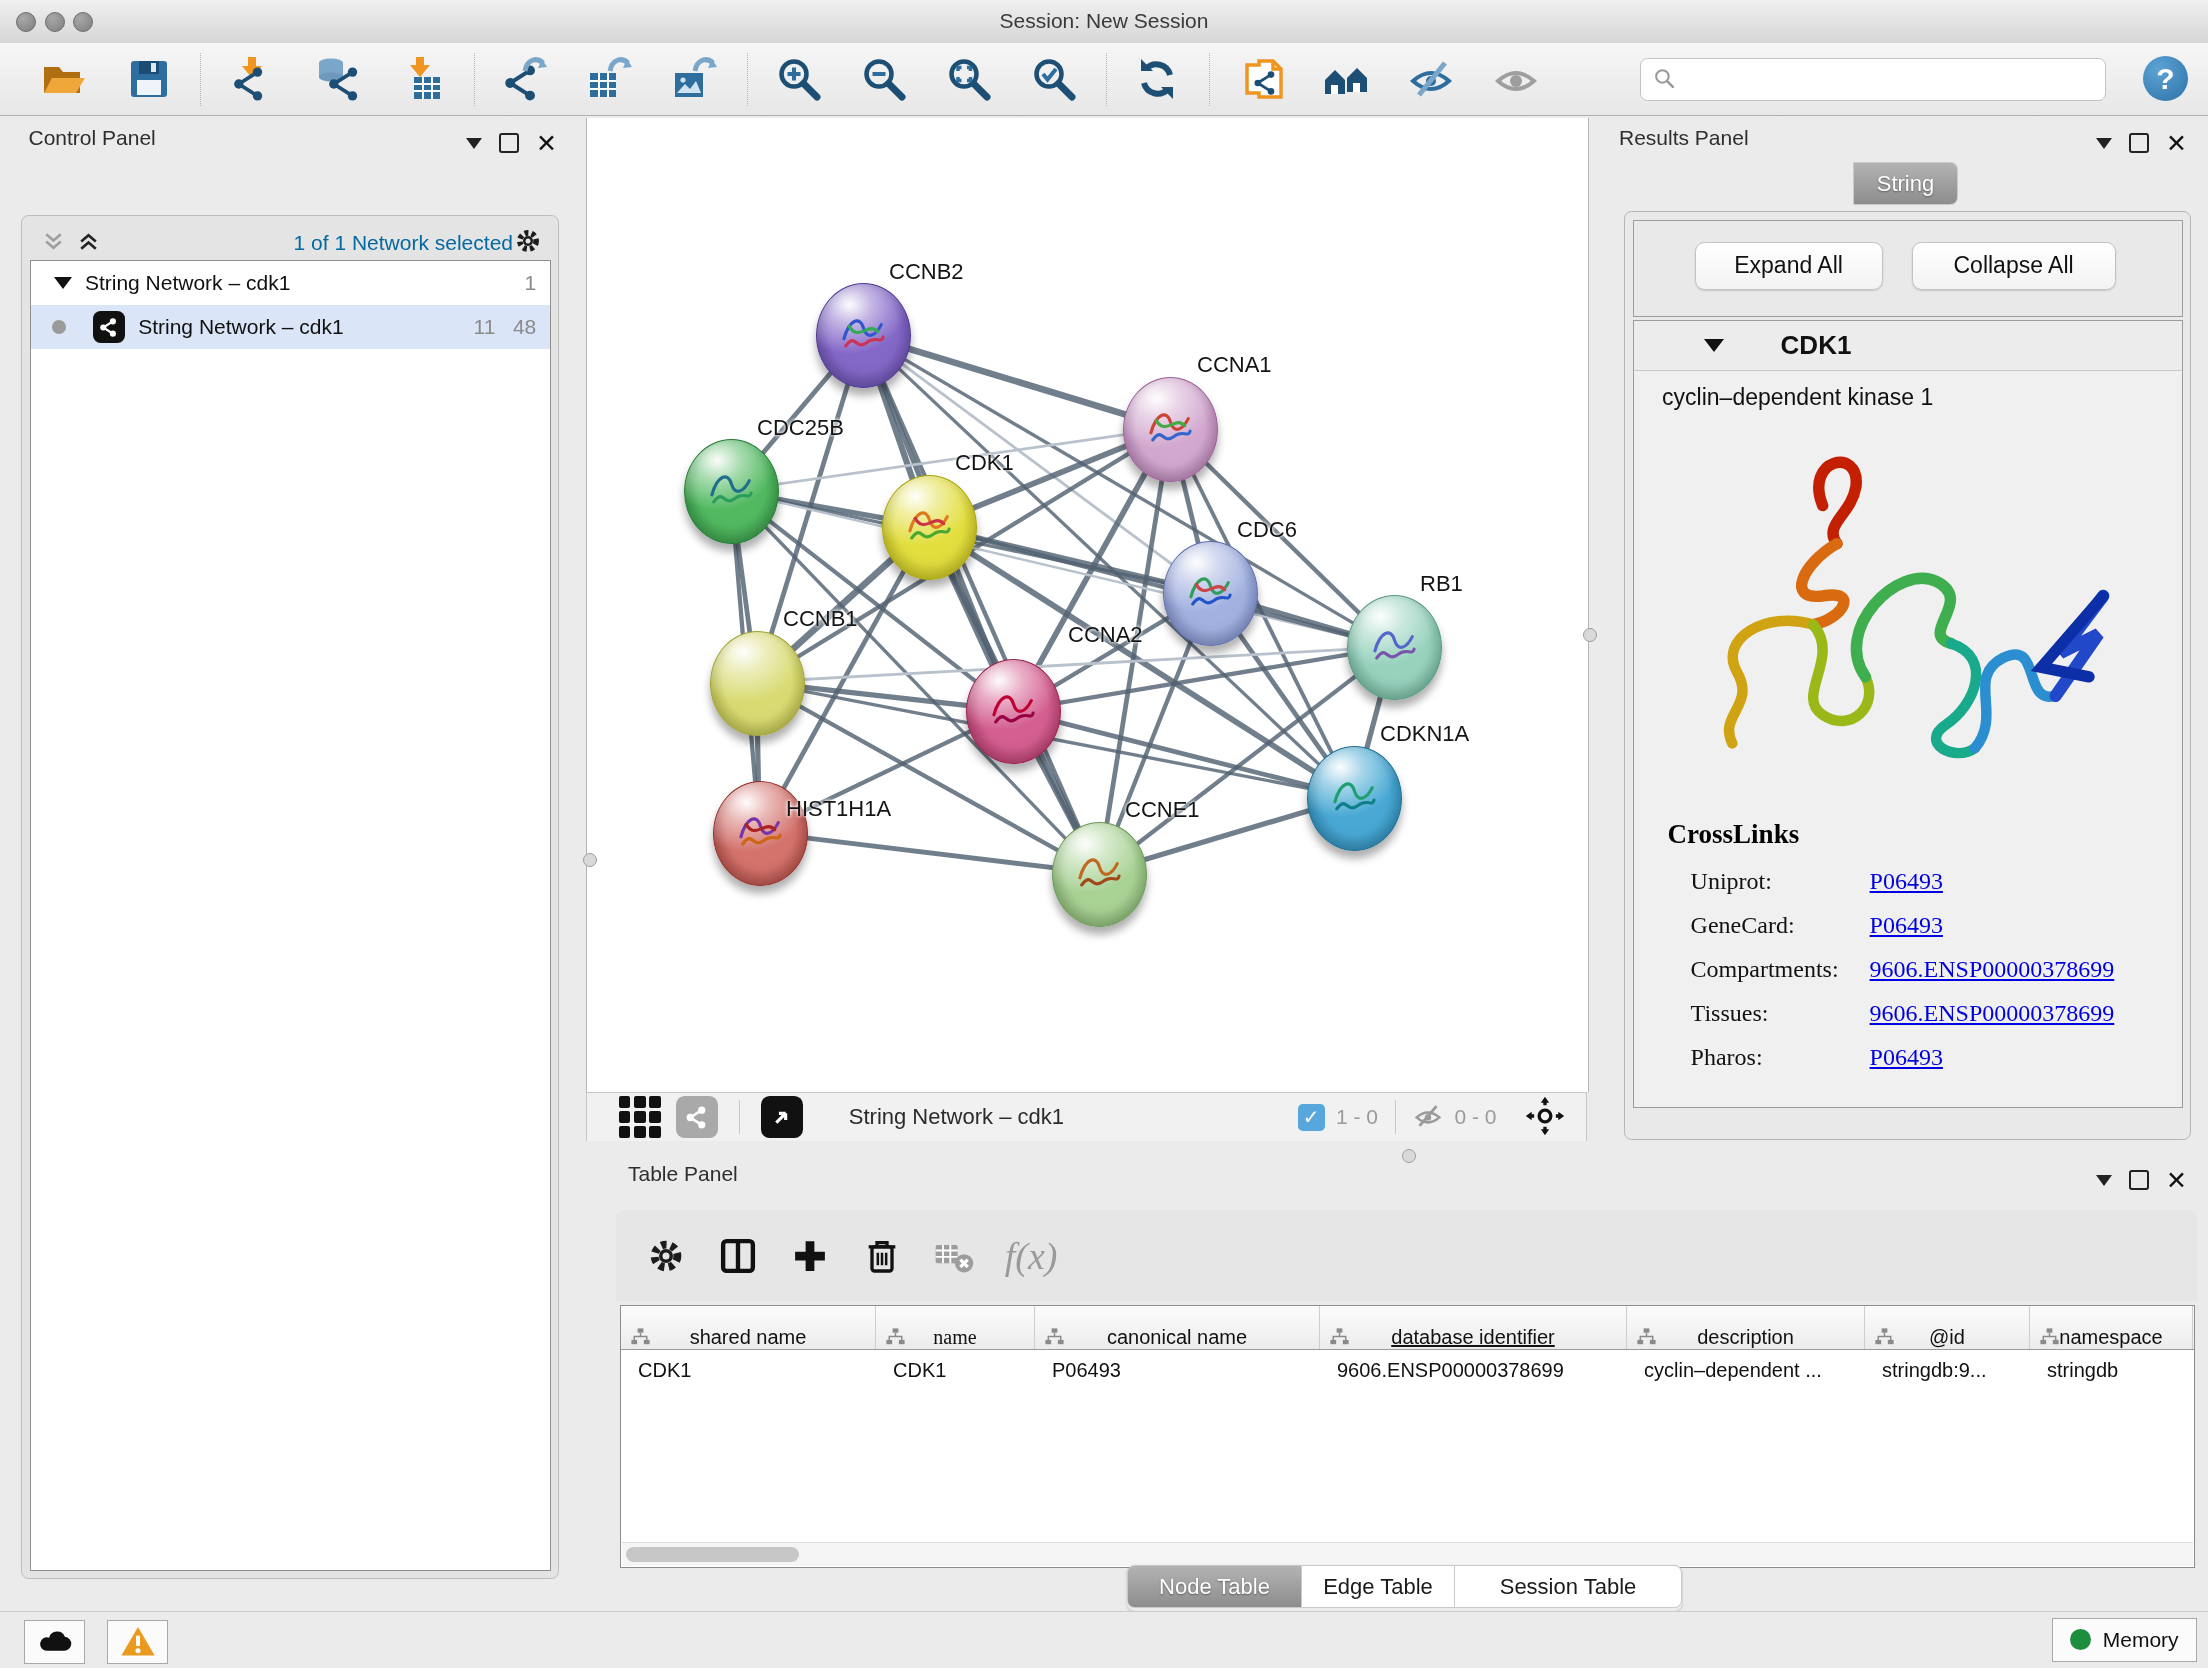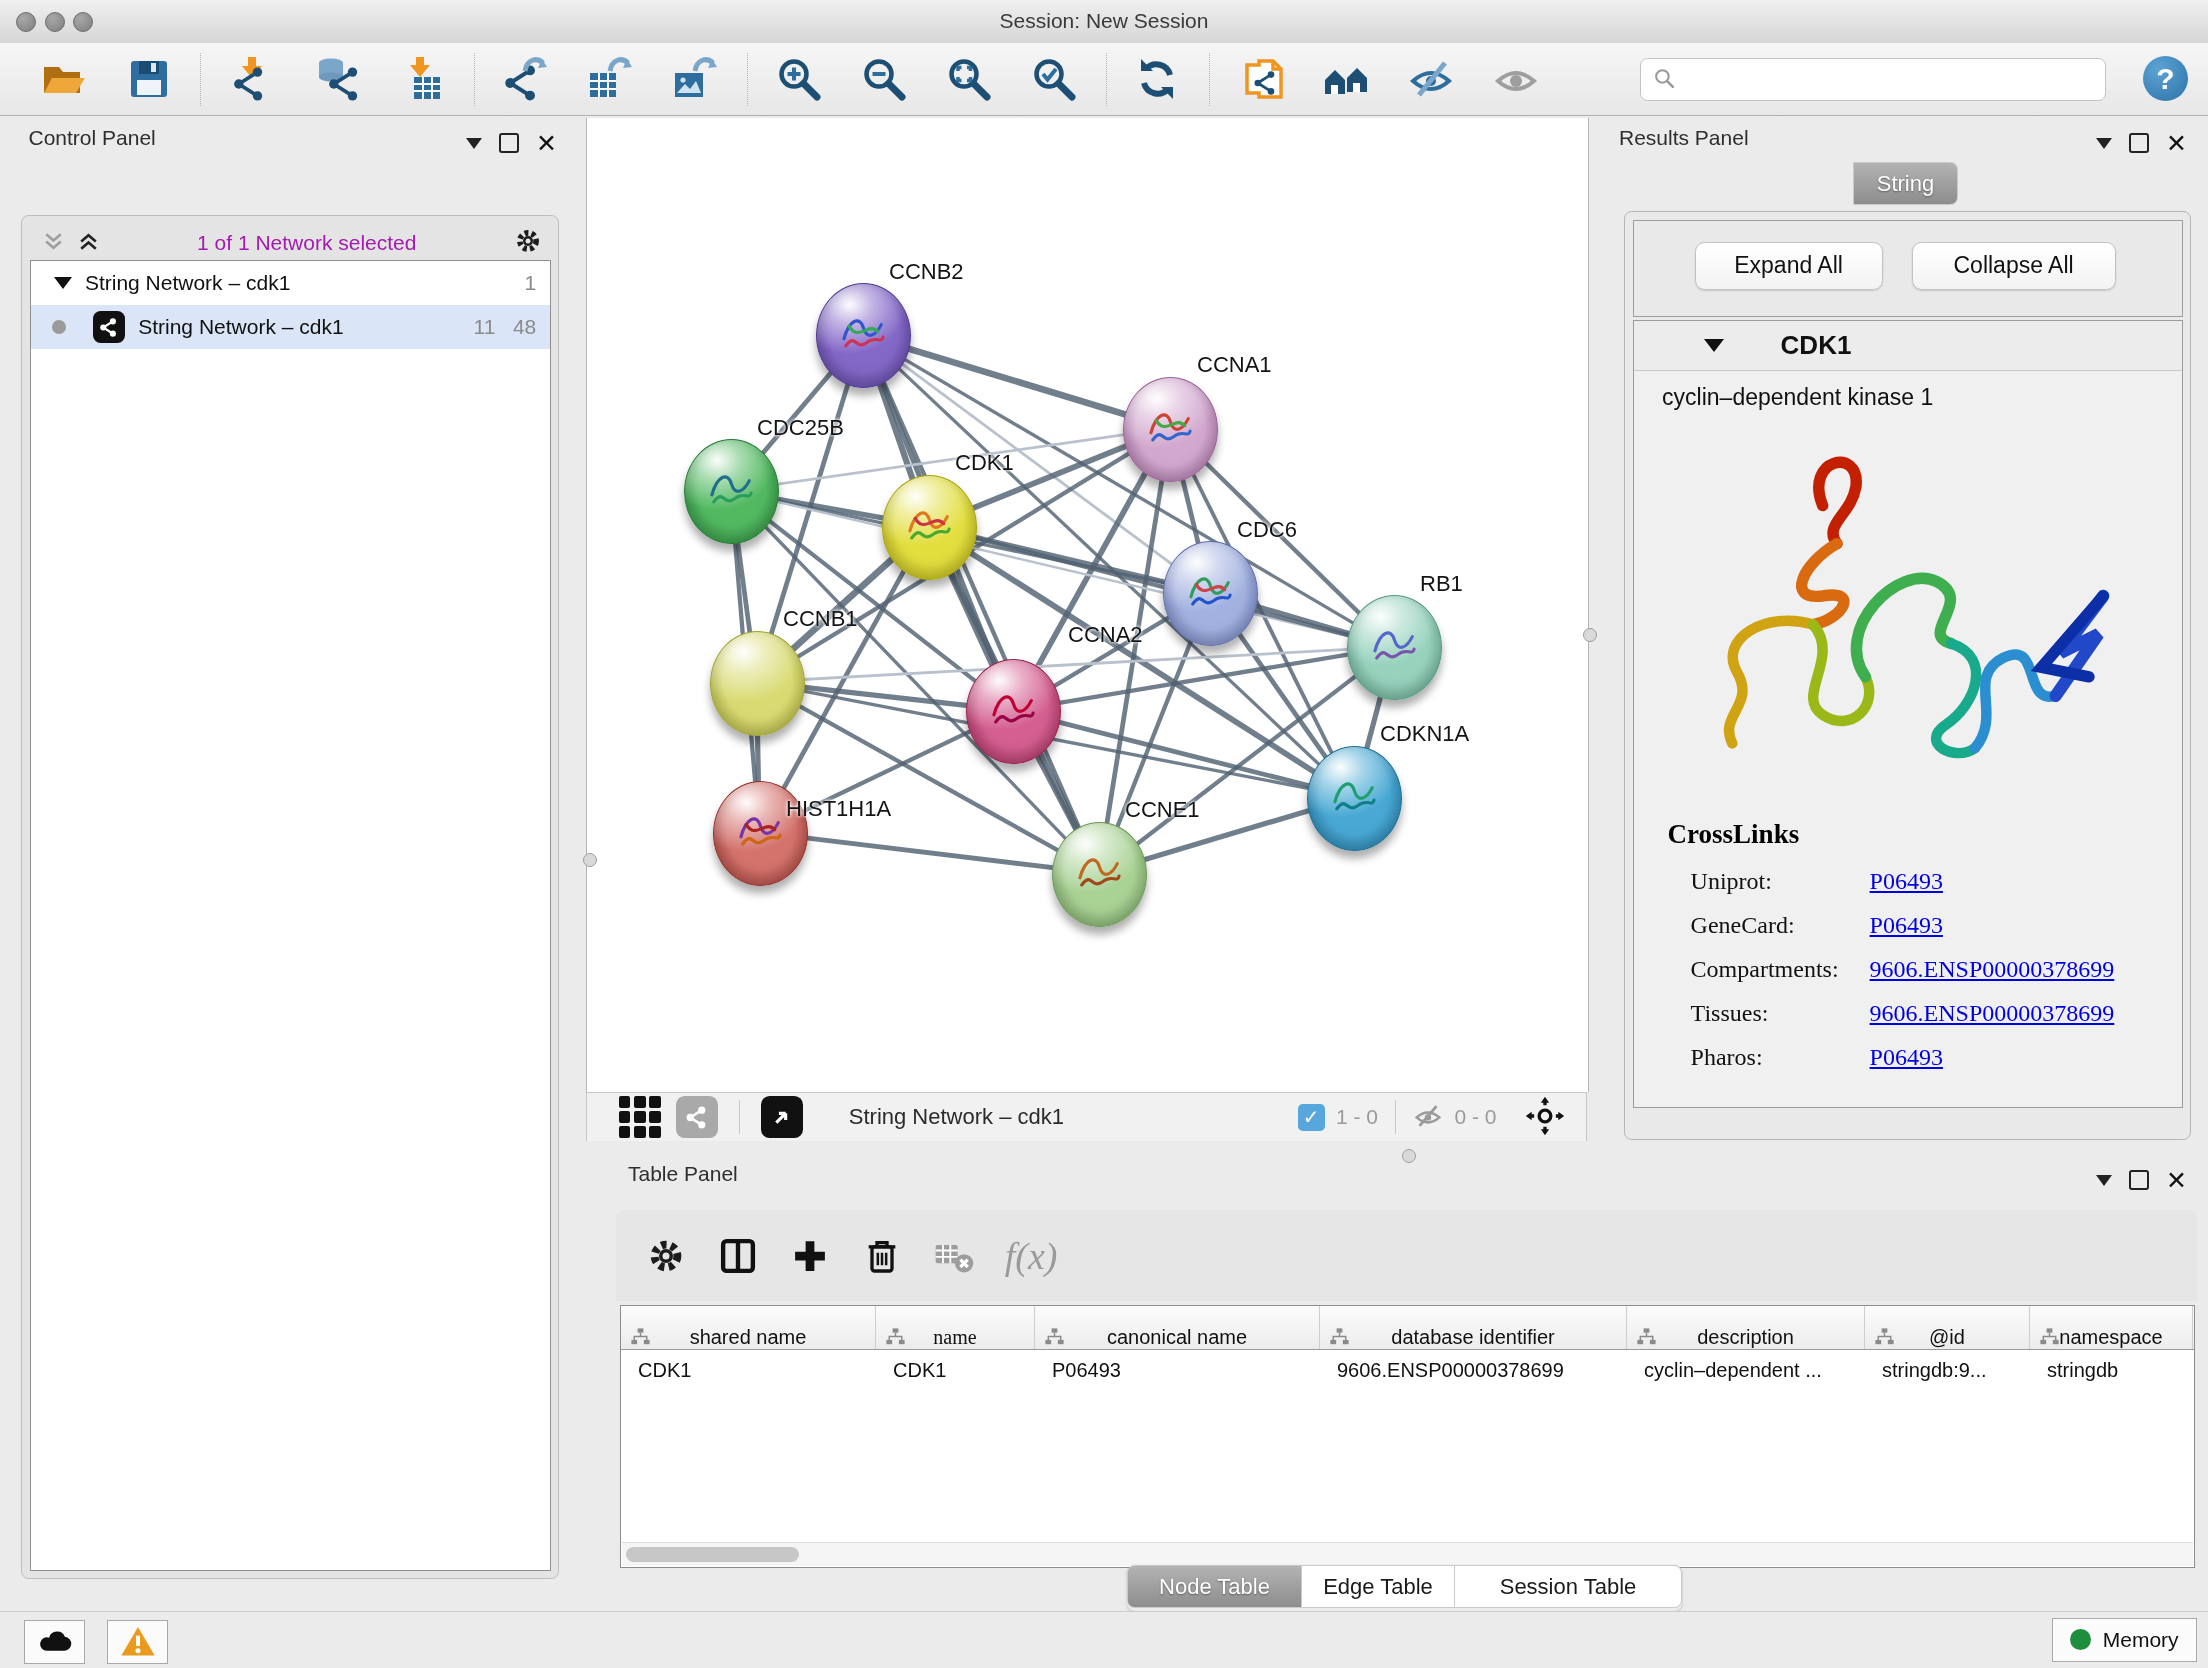--- a/index.html
+++ b/index.html
@@ -23,21 +23,21 @@
   .pc-arrow{width:0;height:0;border-left:8.6px solid transparent;border-right:8.6px solid transparent;border-top:11.4px solid #222;}
   .pc-float{width:16px;height:16px;border:2.4px solid #222;border-radius:2.9px;}
   .pc-close{font-size:25px;font-weight:bold;color:#111;line-height:16px;}
   .tab{height:41px;display:flex;align-items:center;justify-content:center;font-size:22px;background:#fff;color:#1a1a1a;border:1px solid #c9c9c9;border-left:none;}
   .tab.sel{background:linear-gradient(#b3b3b3,#8d8d8d);color:#fff;text-shadow:0 1px 1.9px rgba(0,0,0,.4);}
   .tab.first{border-left:1px solid #c9c9c9;border-radius:7.6px 0 0 7.6px;}
   .tab.last{border-radius:0 7.6px 7.6px 0;}
   
   #cp-outer{left:21px;top:215px;width:536px;height:1362px;background:#e4e4e4;border:1px solid #bdbdbd;border-radius:7.6px;}
   #cp-selbar{position:absolute;left:0;top:7.6px;width:100%;height:38px;display:flex;align-items:center;}
-  #cp-selbar .txt{flex:1;text-align:center;font-size:21px;color:#a21caf;}
+  #cp-selbar .txt{flex:1;text-align:right;font-size:21px;color:#0369a1;}
   #cp-list{position:absolute;left:7.6px;top:44px;width:519px;height:1309px;background:#fff;border:1px solid #8f8f8f;}
   .tree-row{position:relative;height:44px;display:flex;align-items:center;font-size:21px;color:#111;}
   .tree-row.sel{background:#dbe5f8;}
   .tree-counts{position:absolute;right:13.3px;color:#8a8a8a;font-size:21px;}
   .share-badge{width:32px;height:32px;border-radius:7.6px;background:#111;display:flex;align-items:center;justify-content:center;margin:0 13.3px 0 0;}
   
   #canvas{left:586px;top:118px;width:1001px;height:974px;background:#fff;border-left:1px solid #b6b6b6;border-right:1px solid #b6b6b6;}
   #edges{position:absolute;left:0;top:0;}
   .node{position:absolute;width:93px;height:103px;border-radius:50%;box-shadow:0 7.6px 8.6px rgba(0,0,0,.32),inset 0 -7.6px 15px rgba(0,0,0,.15);}
   .node svg{position:absolute;left:18px;top:21px;}
@@ -616,21 +616,21 @@
         </div>
         <div class="th" style="width: 285px;">
           <svg width="23" height="23" viewBox="0 0 48 48">
             <rect x="18" y="5" width="12" height="9" fill="#8a8a8a"></rect>
             <rect x="5" y="29" width="12" height="9" fill="#8a8a8a"></rect>
             <rect x="31" y="29" width="12" height="9" fill="#8a8a8a"></rect>
             <path d="M24 14 v8 M11 29 v-7 h26 v7" stroke="#8a8a8a" stroke-width="3" fill="none"></path>
           </svg>
           <span>canonical name</span>
         </div>
-        <div class="th" style="width: 307px;">
+        <div class="th" style="width: 307px; text-decoration: underline;">
           <svg width="23" height="23" viewBox="0 0 48 48">
             <rect x="18" y="5" width="12" height="9" fill="#8a8a8a"></rect>
             <rect x="5" y="29" width="12" height="9" fill="#8a8a8a"></rect>
             <rect x="31" y="29" width="12" height="9" fill="#8a8a8a"></rect>
             <path d="M24 14 v8 M11 29 v-7 h26 v7" stroke="#8a8a8a" stroke-width="3" fill="none"></path>
           </svg>
           <span>database identifier</span>
         </div>
         <div class="th" style="width: 238px;">
           <svg width="23" height="23" viewBox="0 0 48 48">

